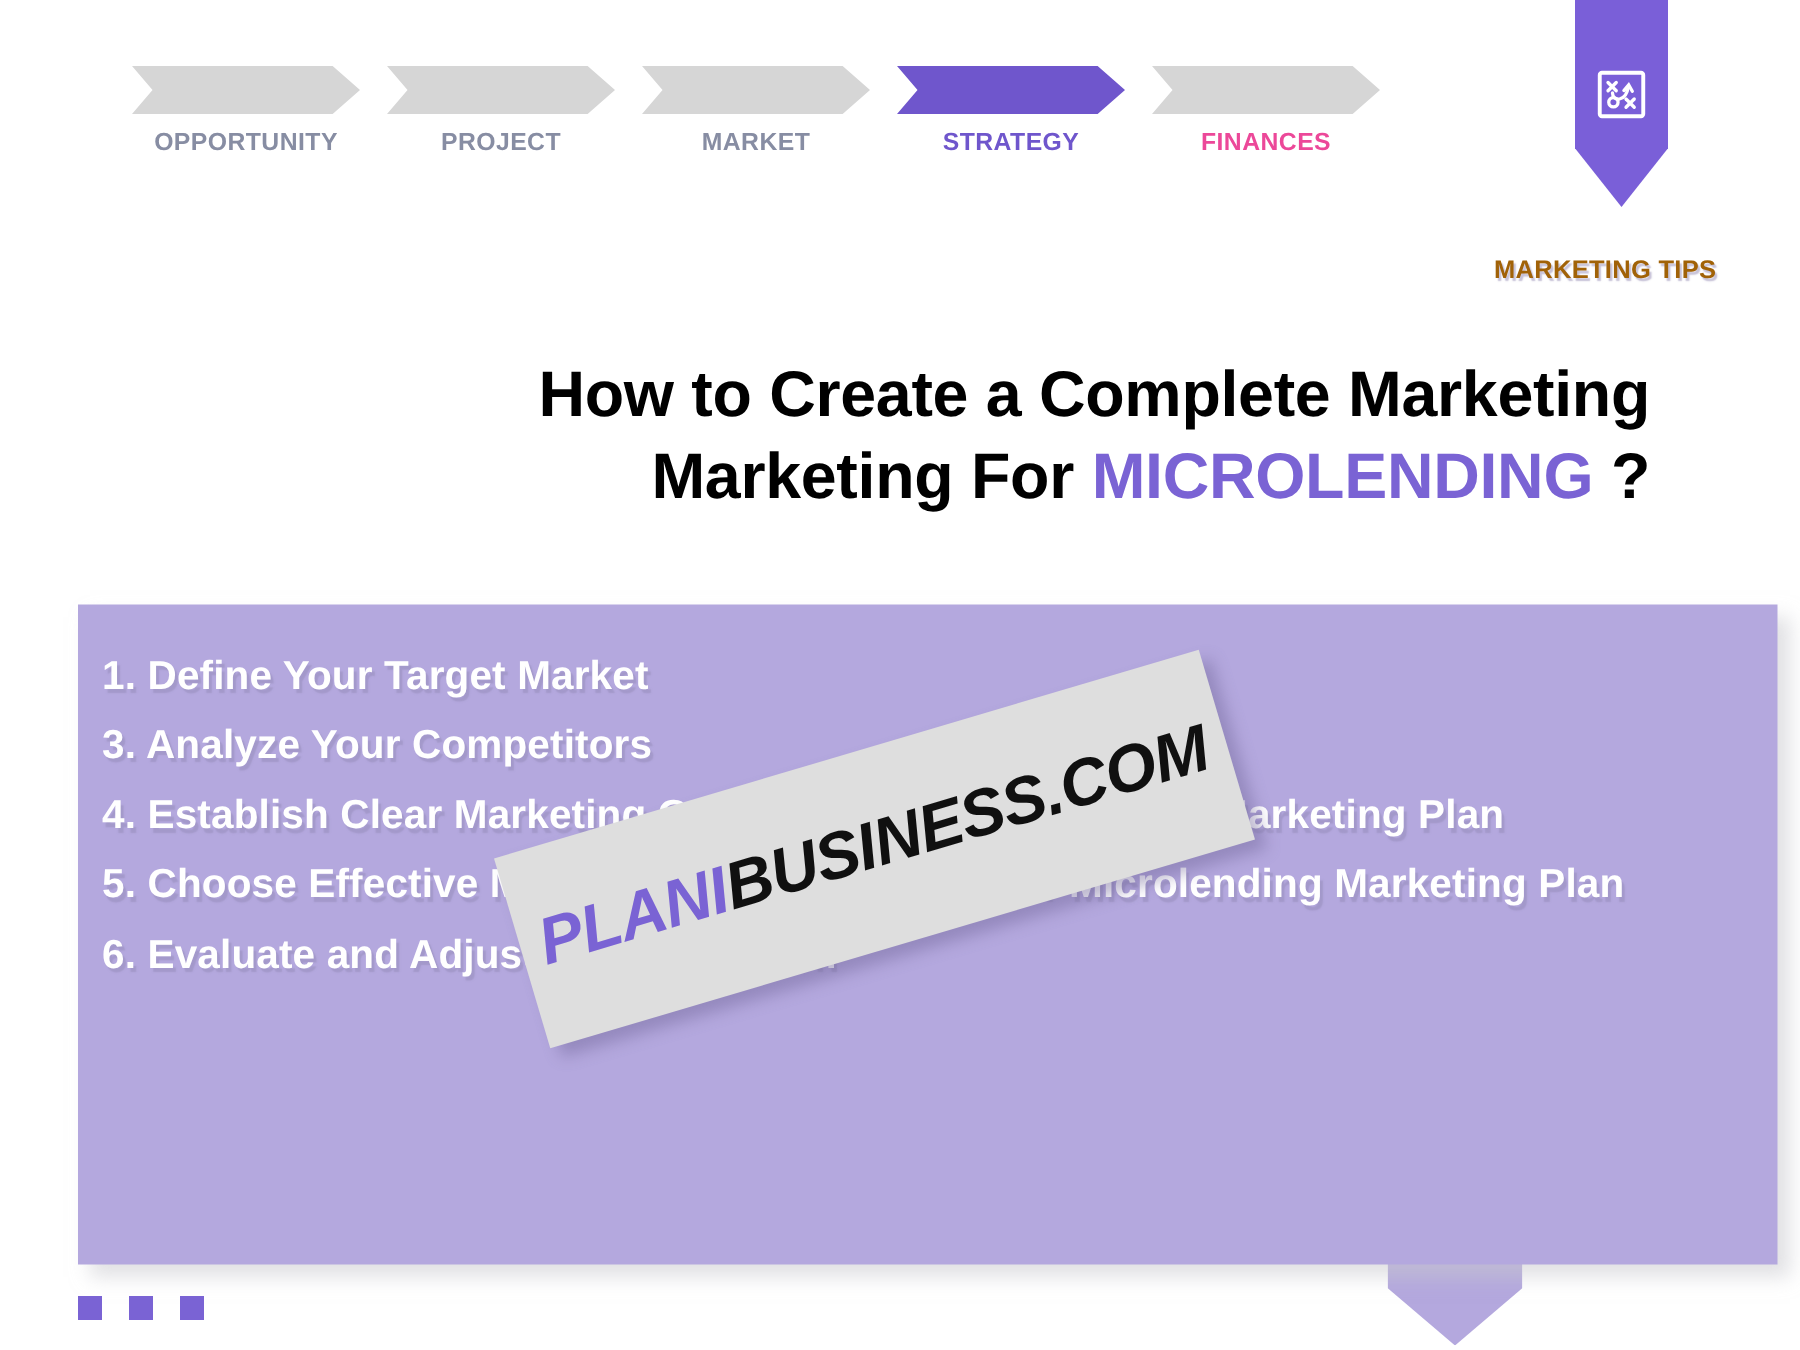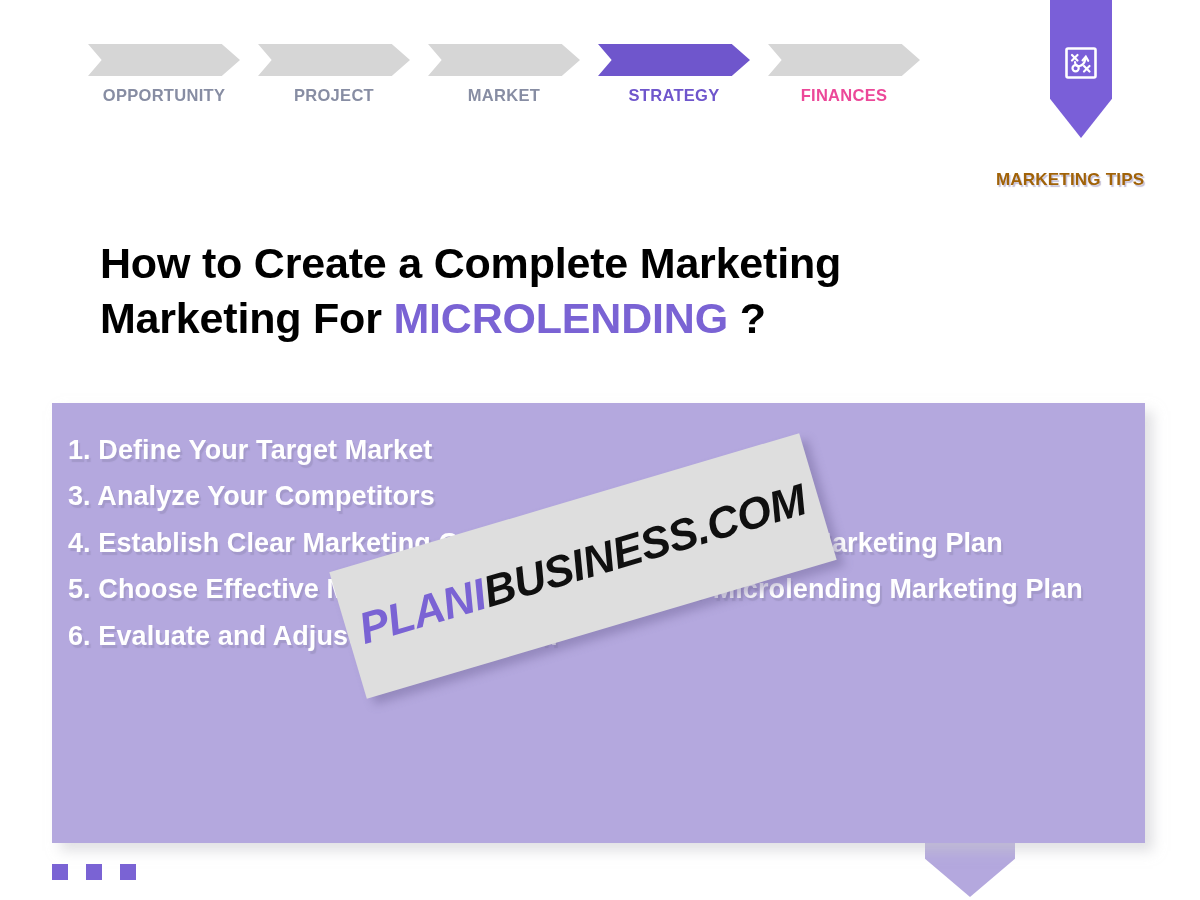--- a/index.html
+++ b/index.html
@@ -103,21 +103,21 @@
     white-space: nowrap;
     font-family: "Liberation Sans", sans-serif;
   }
 
   
   .title {
     position: absolute;
     left: 100px;
     top: 236px;
     width: 1000px;
-    text-align: left;
+    text-align: right;
     font-size: 43px;
     line-height: 1.28;
     font-weight: bold;
     color: #000000;
     font-family: "Liberation Sans Narrow", "Liberation Sans", sans-serif;
     letter-spacing: -0.2px;
   }
   .title .kw {
     color: #7a63d4;
     margin-top: 24px;
@@ -125,20 +125,21 @@
 
   
   .content-box {
     position: absolute;
     left: 52px;
     top: 403px;
     width: 1093px;
     height: 440px;
     background: #b4a8de;
     box-shadow: 8px 8px 12px rgba(200,200,205,0.55);
+    padding-left: 40px;
   }
   .list {
     position: absolute;
     left: 16px;
     top: 24px;
     width: 1062px;
   }
   .list-item {
     font-size: 27px;
     line-height: 1.72;

